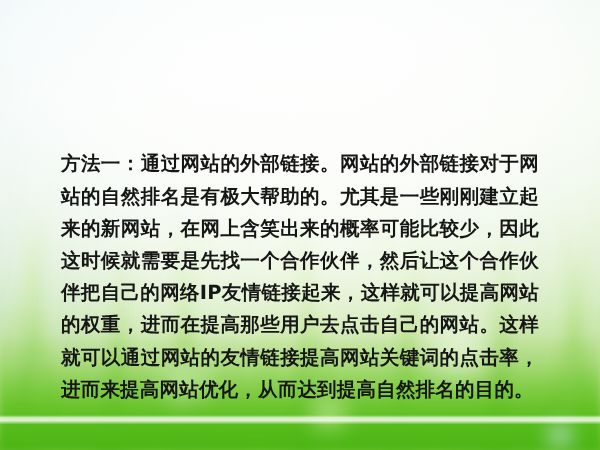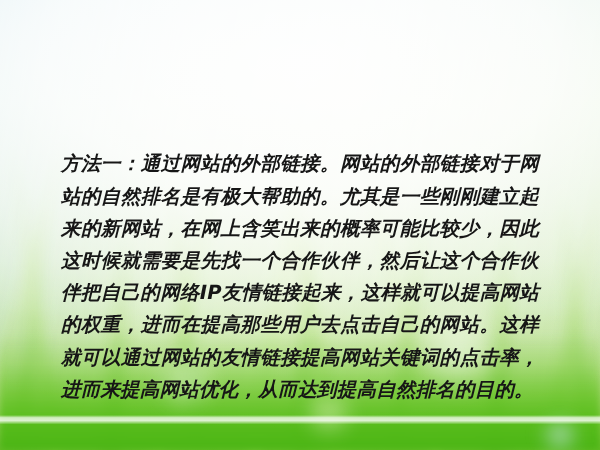--- a/index.html
+++ b/index.html
@@ -10,21 +10,20 @@
   body {
     font-family: "Liberation Sans", "DejaVu Sans", sans-serif;
   }
 
   #slide {
     position: relative;
     width: 600px;
     height: 450px;
     overflow: hidden;
     background: #fef9c3;
-    font-style: italic;
   }
 
   
   .bg-layer {
     position: absolute;
     inset: 0;
     pointer-events: none;
   }
 
   

